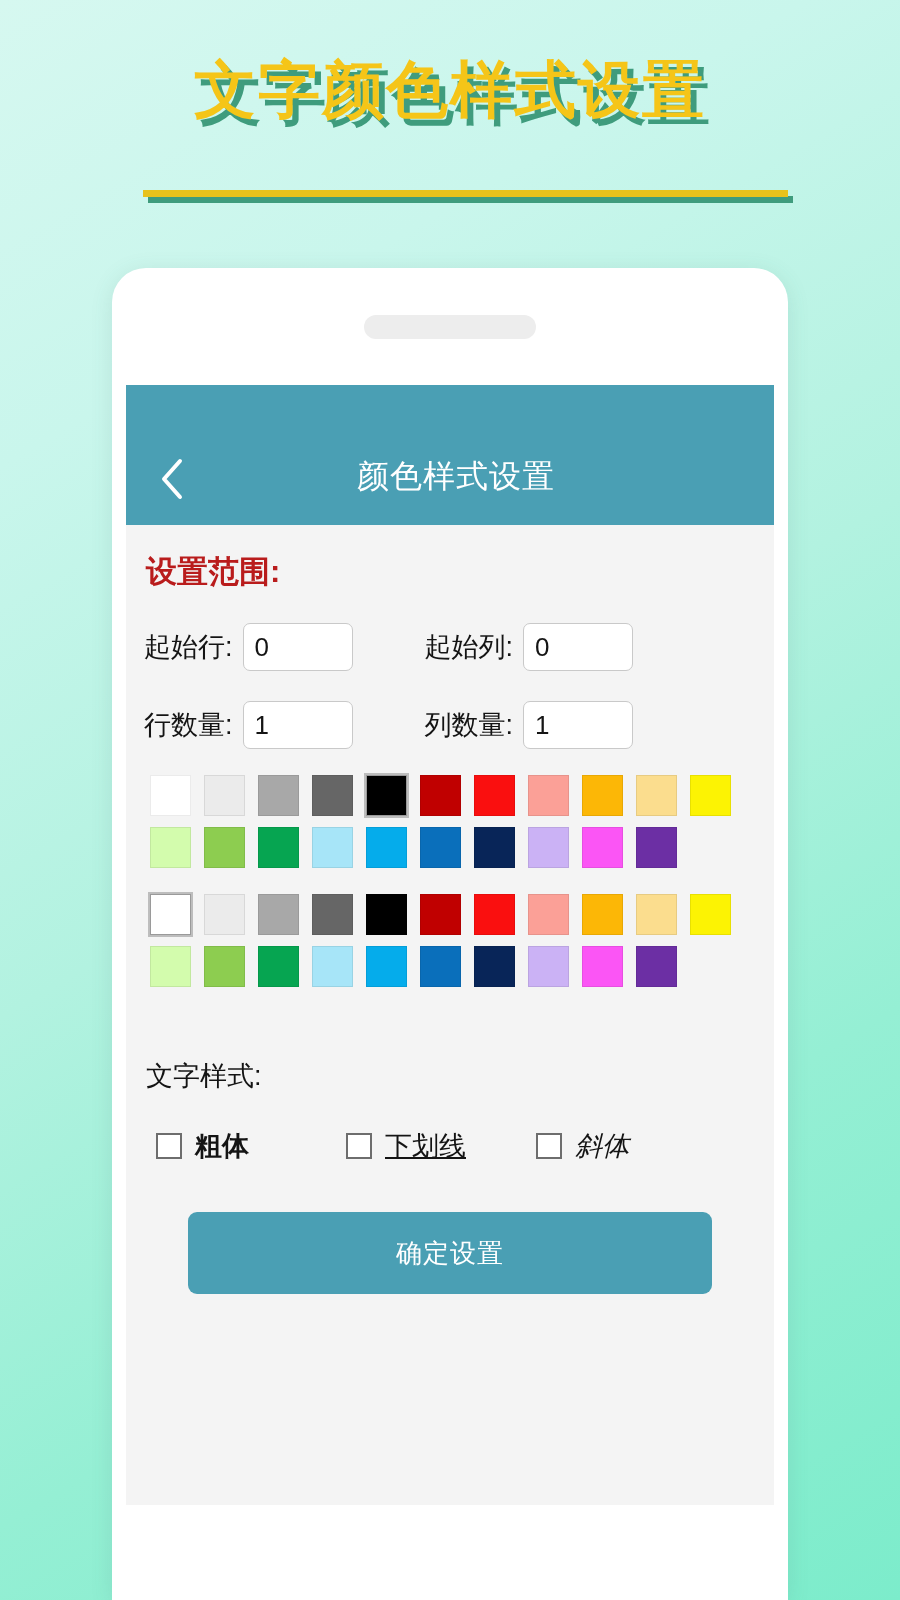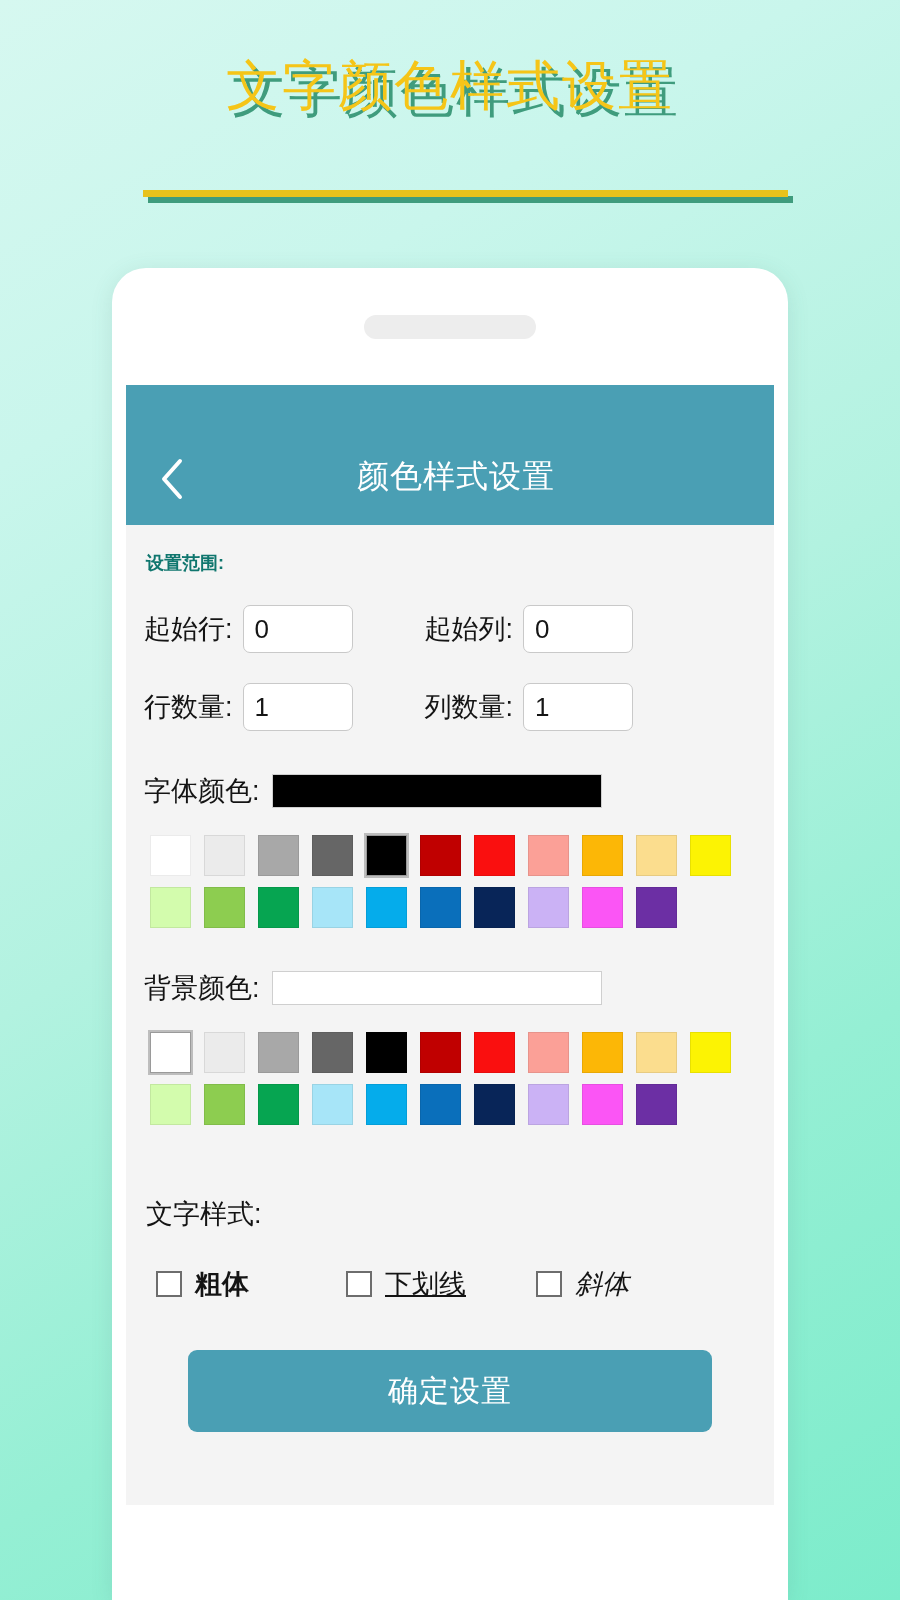--- a/index.html
+++ b/index.html
@@ -17,22 +17,22 @@
 
   
   .page-title-wrap {
     position: absolute;
     top: 54px;
     left: 0;
     width: 900px;
     text-align: center;
   }
   .page-title {
-    font-size: 54px;
-    font-weight: normal;
+    font-size: 62px;
+    font-weight: bold;
     letter-spacing: 2px;
     color: #f5c518;
     text-shadow: 6px 7px 0 #3f9c7d;
     line-height: 1.15;
     white-space: nowrap;
   }
   .title-rule {
     position: absolute;
     top: 190px;
     left: 143px;
@@ -101,23 +101,23 @@
     font-size: 32px;
     letter-spacing: 1px;
     padding-left: 12px;
   }
 
   .content {
     padding: 0 18px;
   }
 
   .section-heading {
-    font-size: 18px;
+    font-size: 31px;
     font-weight: bold;
-    color: #0f766e;
+    color: #b91c1c;
     margin: 26px 0 0 2px;
   }
 
   .field-row {
     display: flex;
     align-items: flex-start;
     margin-top: 30px;
   }
   .field-group {
     display: flex;
@@ -217,21 +217,21 @@
   .check-label.italic { font-style: italic; }
   .check-label.underline { text-decoration: underline; }
 
   .submit-btn {
     margin: 48px auto 0 auto;
     width: 524px;
     height: 82px;
     background: #4a9fb4;
     border-radius: 9px;
     color: #ffffff;
-    font-size: 30px;
+    font-size: 26px;
     display: flex;
     align-items: center;
     justify-content: center;
     letter-spacing: 1px;
     text-align: center;
   }
 </style>
 </head>
 <body>
 
@@ -273,24 +273,20 @@
         <div class="field-group">
           <span class="field-label">行数量:</span>
           <div class="num-input">1</div>
         </div>
         <div class="field-group second">
           <span class="field-label">列数量:</span>
           <div class="num-input">1</div>
         </div>
       </div>
 
-      <div class="color-line">
-        <span class="color-line-label">字体颜色:</span>
-        <div class="color-preview" style="background: rgb(0, 0, 0);"></div>
-      </div>
       <div class="swatch-grid">
         <div class="swatch-row">
             <div class="swatch" style="background: rgb(255, 255, 255);"></div>
             <div class="swatch" style="background: rgb(235, 235, 235);"></div>
             <div class="swatch" style="background: rgb(168, 168, 168);"></div>
             <div class="swatch" style="background: rgb(102, 102, 102);"></div>
             <div class="swatch selected" style="background: rgb(0, 0, 0);"></div>
             <div class="swatch" style="background: rgb(192, 0, 0);"></div>
             <div class="swatch" style="background: rgb(250, 15, 15);"></div>
             <div class="swatch" style="background: rgb(251, 160, 151);"></div>
@@ -305,24 +301,20 @@
             <div class="swatch" style="background: rgb(167, 229, 248);"></div>
             <div class="swatch" style="background: rgb(5, 172, 235);"></div>
             <div class="swatch" style="background: rgb(10, 111, 187);"></div>
             <div class="swatch" style="background: rgb(8, 37, 88);"></div>
             <div class="swatch" style="background: rgb(203, 178, 245);"></div>
             <div class="swatch" style="background: rgb(251, 85, 245);"></div>
             <div class="swatch" style="background: rgb(108, 47, 164);"></div>
           </div>
       </div>
 
-      <div class="color-line">
-        <span class="color-line-label">背景颜色:</span>
-        <div class="color-preview" style="background: rgb(255, 255, 255);"></div>
-      </div>
       <div class="swatch-grid">
         <div class="swatch-row">
             <div class="swatch selected" style="background: rgb(255, 255, 255);"></div>
             <div class="swatch" style="background: rgb(235, 235, 235);"></div>
             <div class="swatch" style="background: rgb(168, 168, 168);"></div>
             <div class="swatch" style="background: rgb(102, 102, 102);"></div>
             <div class="swatch" style="background: rgb(0, 0, 0);"></div>
             <div class="swatch" style="background: rgb(192, 0, 0);"></div>
             <div class="swatch" style="background: rgb(250, 15, 15);"></div>
             <div class="swatch" style="background: rgb(251, 160, 151);"></div>

